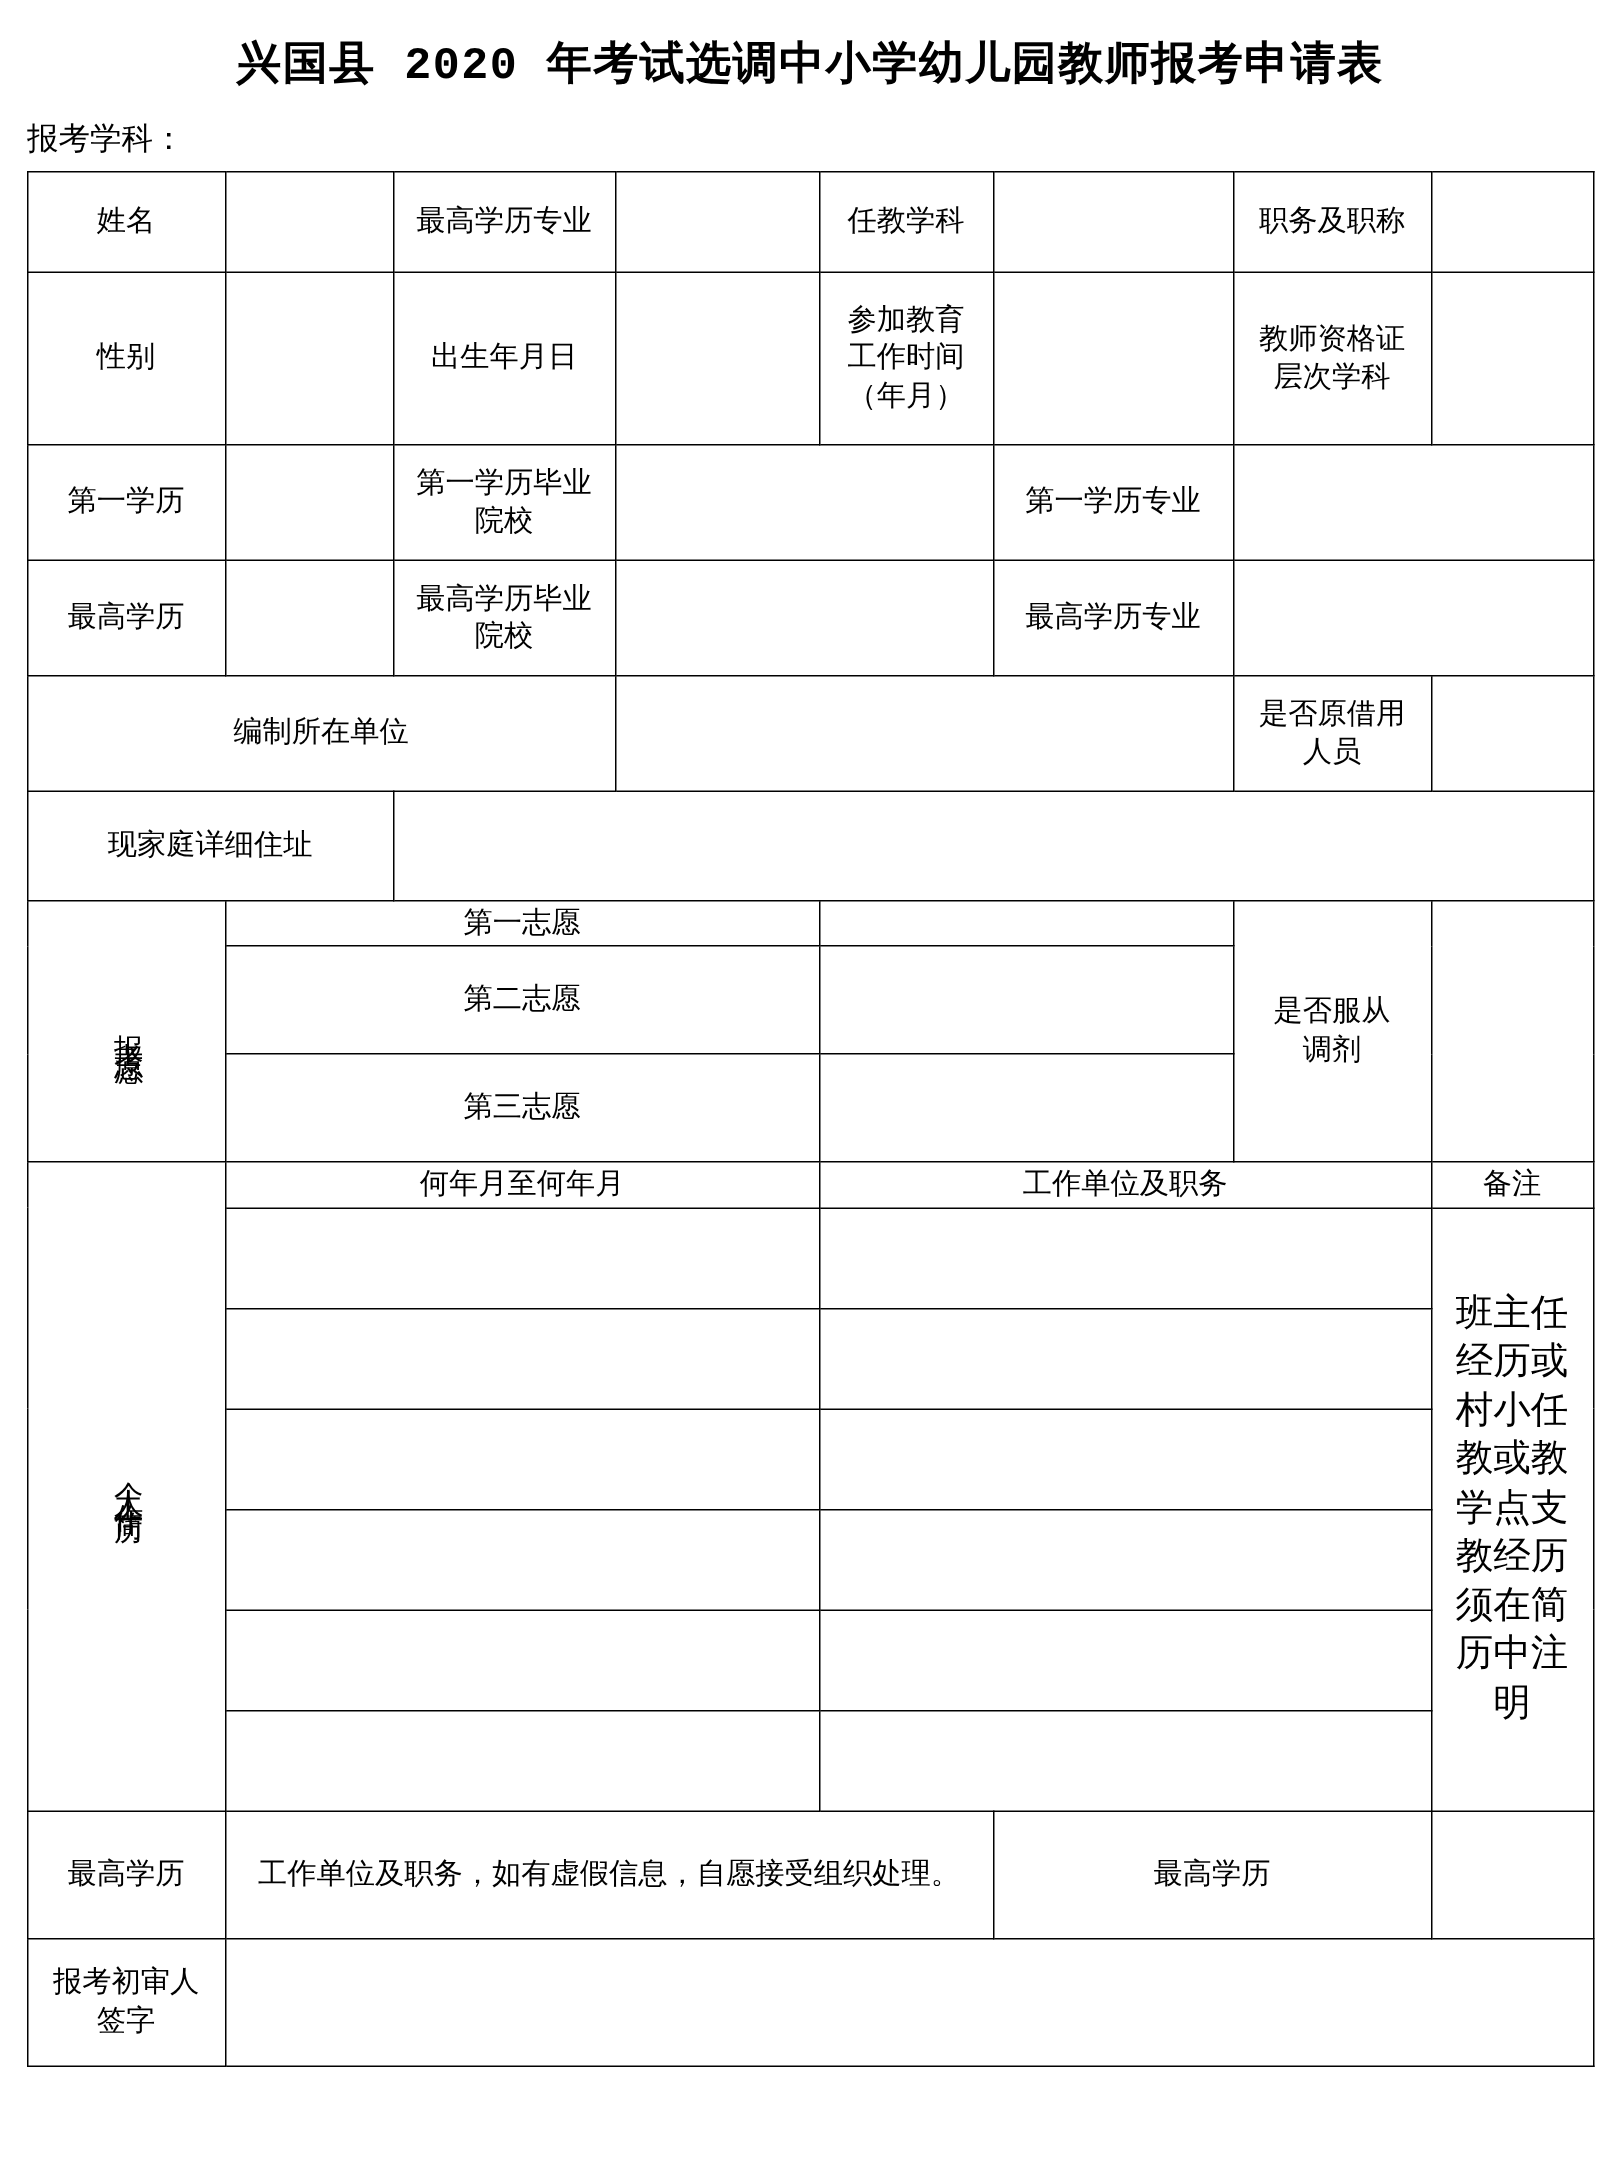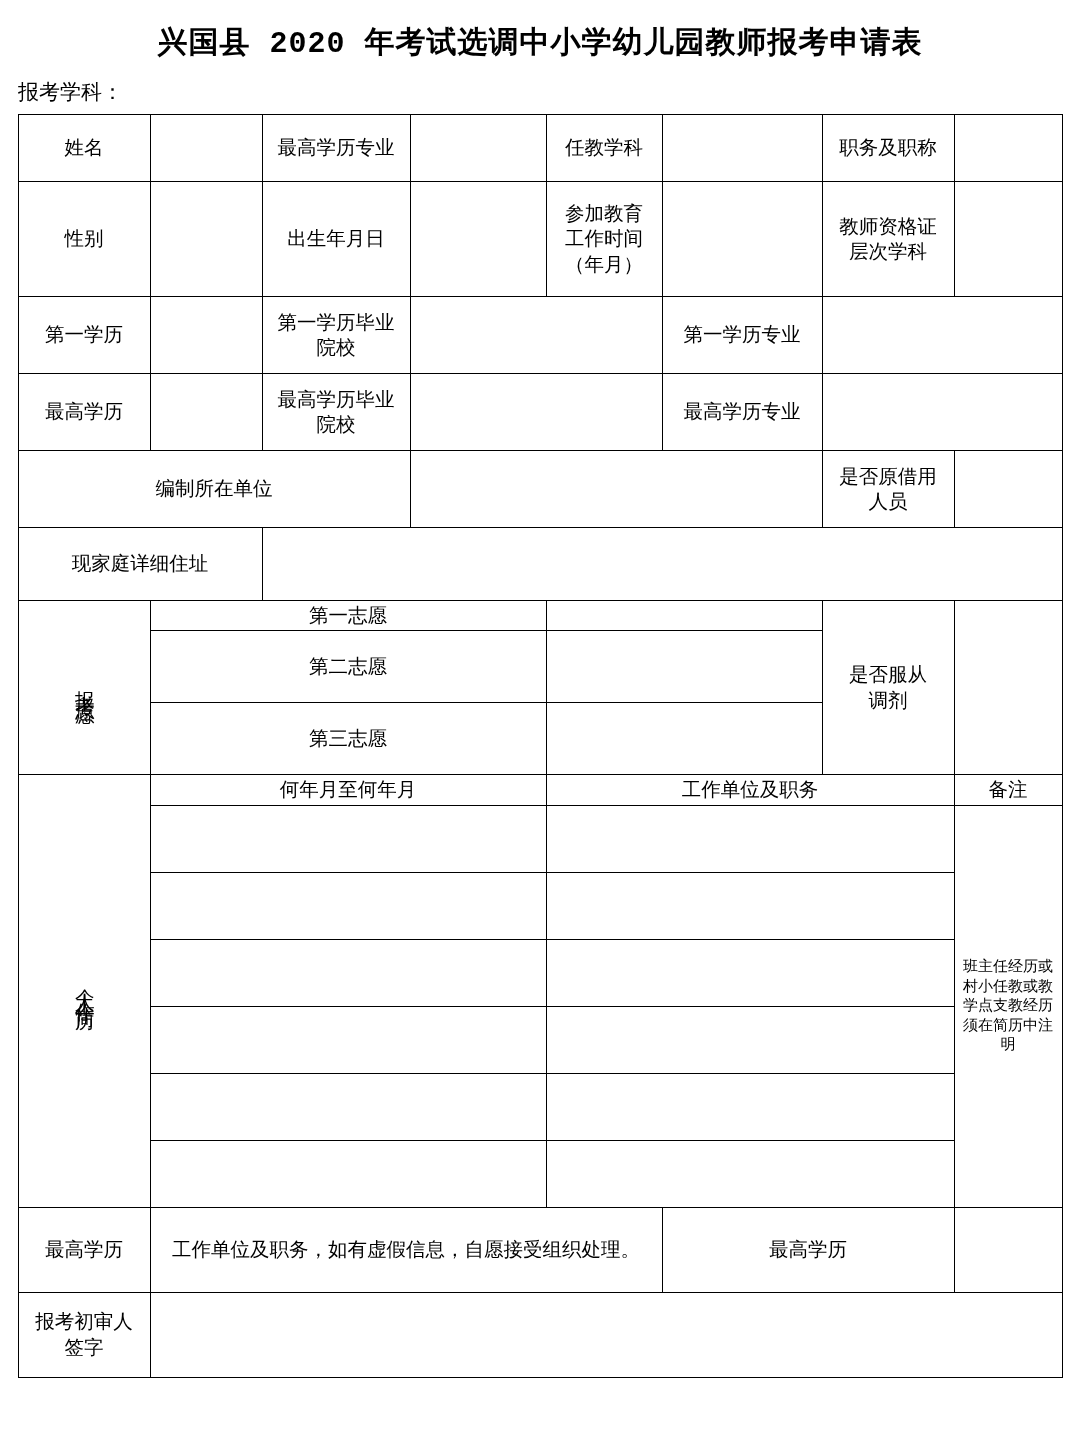--- a/index.html
+++ b/index.html
@@ -68,21 +68,21 @@
     display: inline-block;
     letter-spacing: 5px;
     line-height: 1.25;
   }
   td.left {
     text-align: left;
     padding-left: 14px;
     line-height: 1.55;
   }
   td.note {
-    font-size: 15px;
+    font-size: 25px;
     line-height: 1.55;
     padding: 4px 8px;
   }
 </style>
 </head>
 <body>
 
 <div class="page">
 
   <div class="title">兴国县 2020 年考试选调中小学幼儿园教师报考申请表</div>

